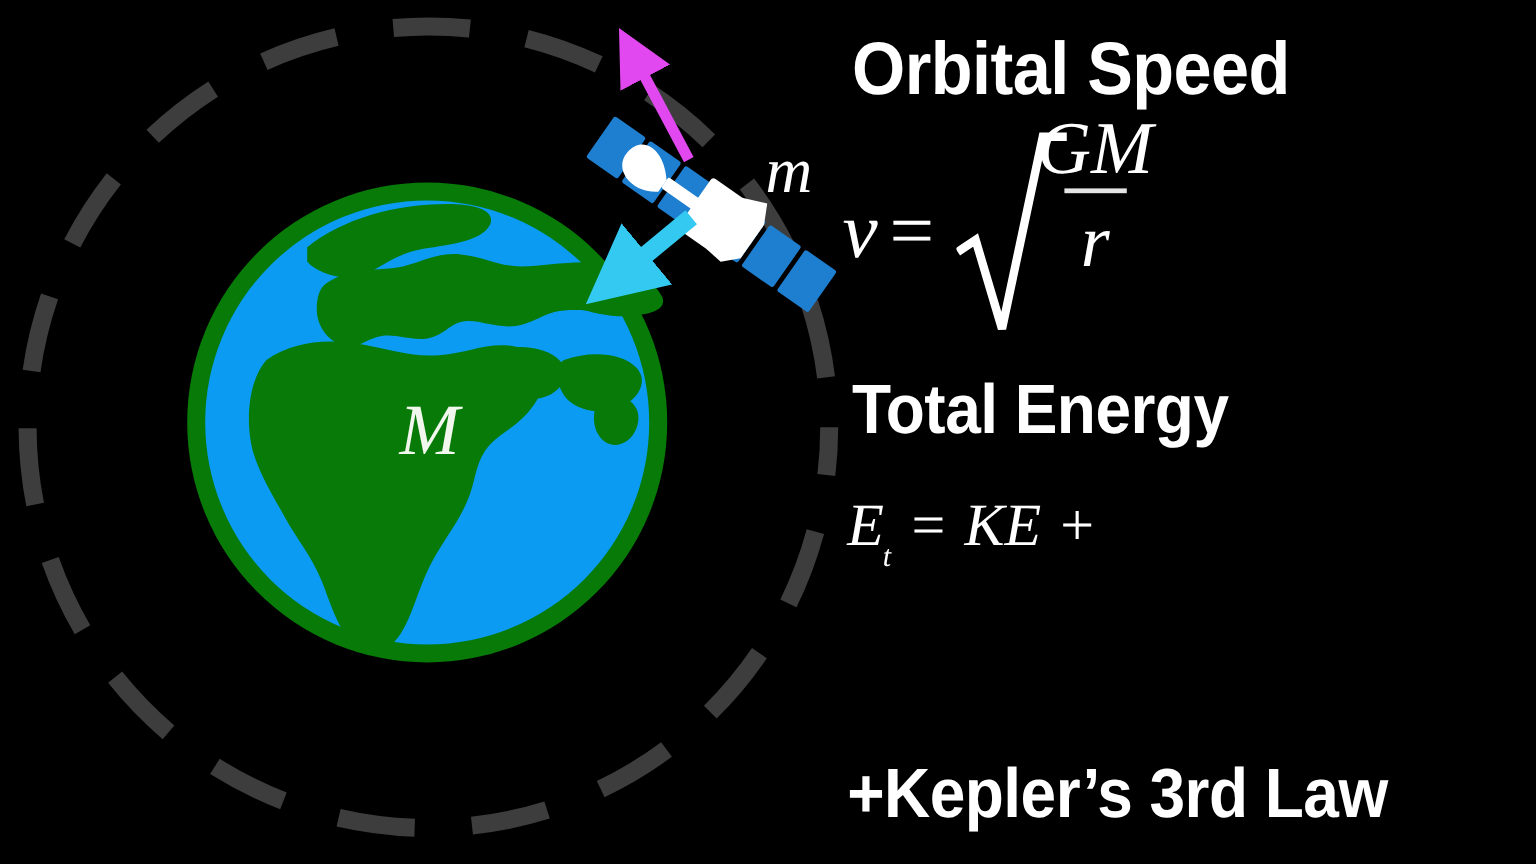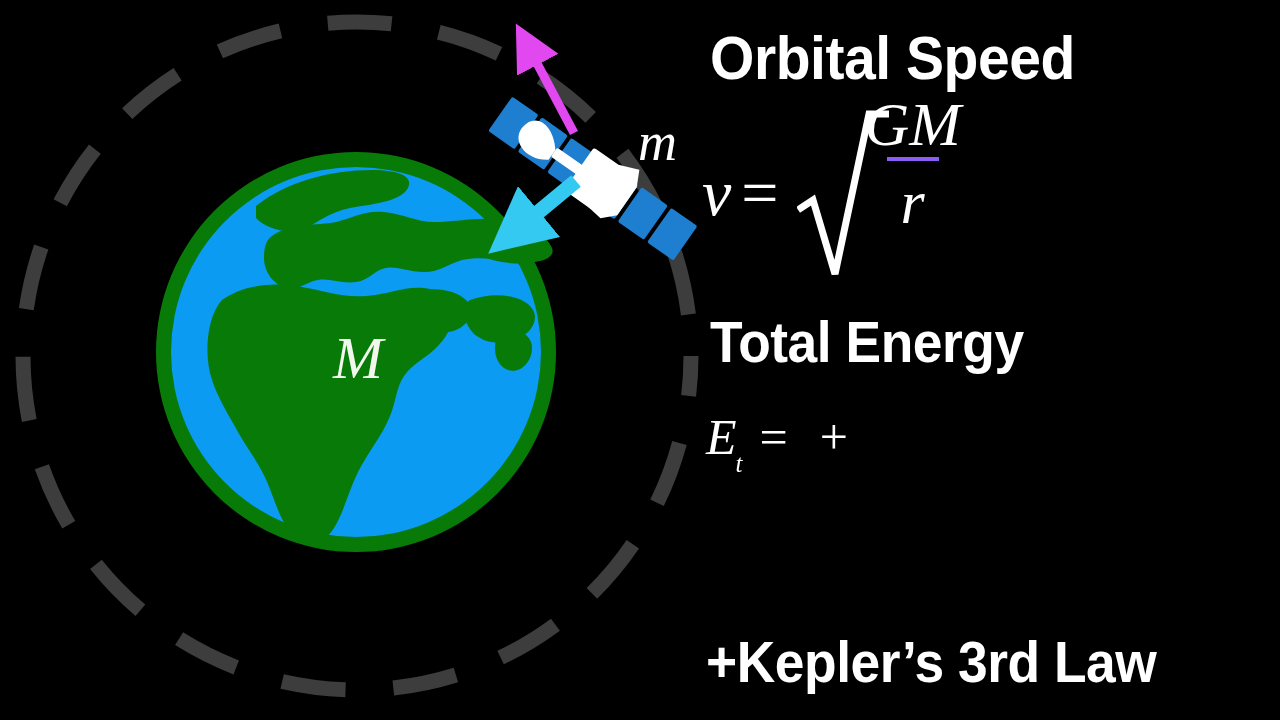--- a/index.html
+++ b/index.html
@@ -92,21 +92,21 @@
   }
   .radical-sign {
     display: block;
     margin-right: -2px;
   }
   .fraction {
     display: inline-flex;
     flex-direction: column;
     align-items: center;
     justify-content: center;
-    border-top: 4px solid #8b5cf6;
+    border-top: 4px solid #e5e5e5;
     padding-top: 2px;
     margin-top: 3px;
     position: relative;
   }
   .fraction .numer {
     padding: 0 14px 6px 14px;
     font-size: 62px;
     line-height: 1;
     position: absolute;
     bottom: 100%;
@@ -288,19 +288,20 @@
           <span class="denom">r</span>
         </span>
       </span>
     </div>
 
     <div class="heading" id="heading-total-energy">Total Energy</div>
 
     <div class="formula" id="formula-total-energy">
       <span><span>E</span><span class="sub">t</span></span>
       <span class="eq">=</span>
+      <span>KE</span>
       <span class="plus">+</span>
     </div>
 
     <div class="heading" id="kepler-line">+Kepler’s 3rd Law</div>
   </div>
 
 </div>
 
 </body></html>

